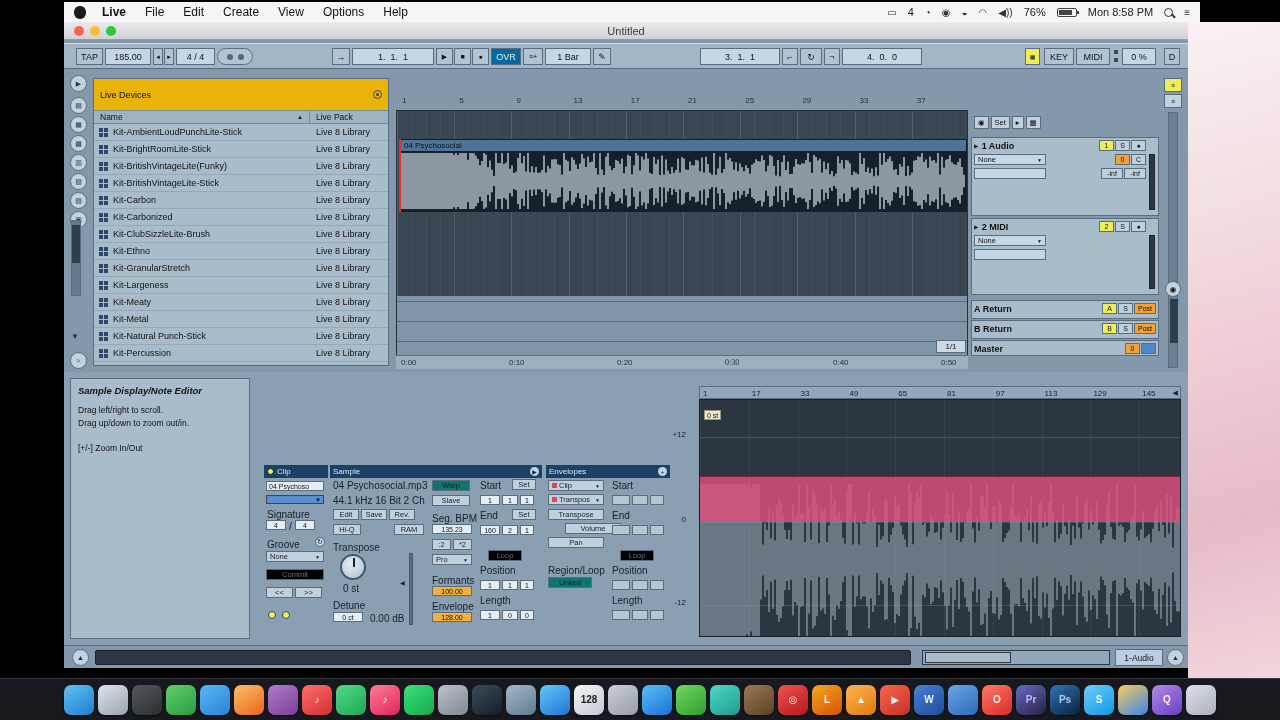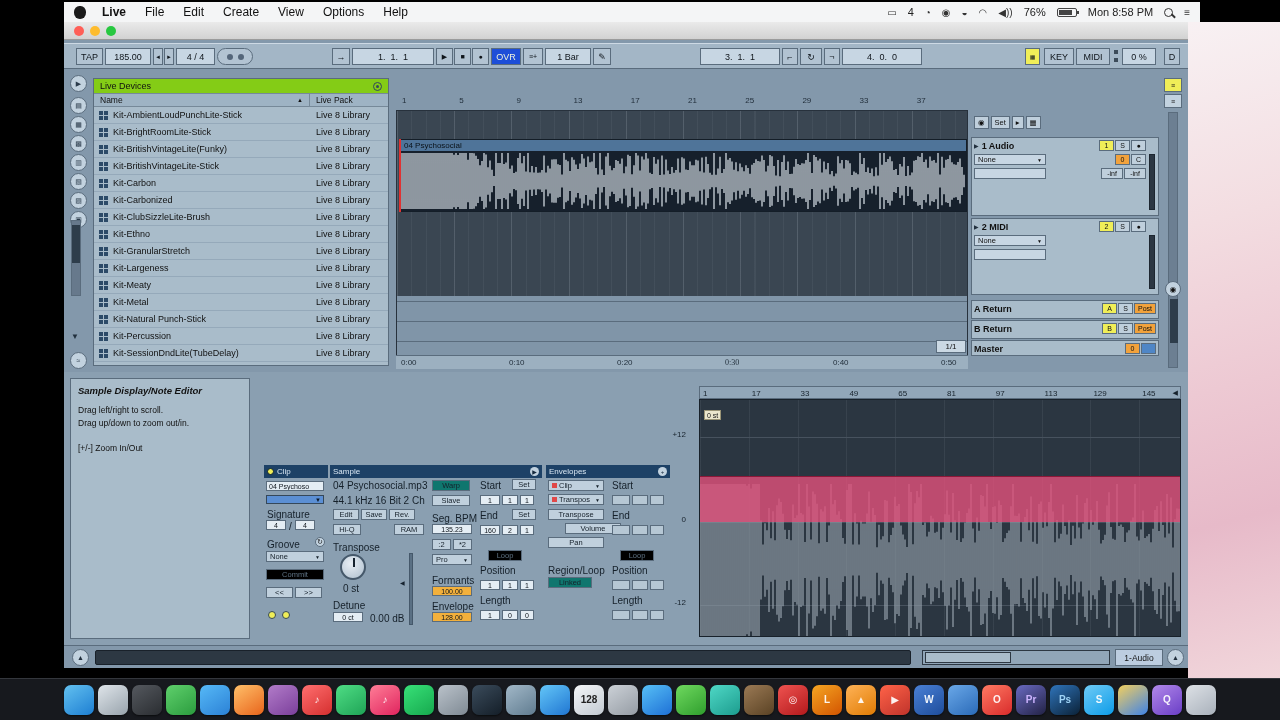--- a/index.html
+++ b/index.html
@@ -27,32 +27,32 @@
 #tl-zoom{left:42px;background:#28c840}
 #win-title{position:absolute;left:0;right:0;top:3px;text-align:center;font-size:11px;color:#3c3c3c}
 
 #live{position:absolute;left:64px;top:40px;width:1124px;height:628px;background:#8398ab}
 .f,.btn{position:absolute;height:17px;top:4px;border:1px solid #5a6c7d;display:flex;align-items:center;justify-content:center;font-size:9px;color:#0e141a;white-space:pre}
 .f{background:#c7d6e3}
 .btn{background:#b2c3d2}
 #transport{position:absolute;left:0;top:3px;width:1124px;height:26px;background:#a3b6c6;border-top:1px solid #cdd9e4;border-bottom:1px solid #5a6c7d}
 .pill{position:absolute;left:153px;top:4px;width:36px;height:17px;border:1px solid #5a6c7d;border-radius:9px;background:#b2c3d2;display:flex;align-items:center;justify-content:center;gap:5px}
 .pdot{width:6px;height:6px;border-radius:50%;background:#54667a}
-#ovr{background:#1d4ed8;color:#eef3dc}
+#ovr{background:#0369a1;color:#eef3dc}
 .ybtn{background:#f0ee58 !important}
 .led{position:absolute;width:4px;height:4px;background:#3c4b59}
 
 #rail{position:absolute;left:3px;top:33px;width:25px;height:300px}
 .rail-ic{position:absolute;left:3px;width:17px;height:17px;border-radius:50%;background:#c2d2df;border:1px solid #5a6c7d;font-size:7px;display:flex;align-items:center;justify-content:center;color:#2c3c4c}
 .rail-arrow{position:absolute;left:7px;font-size:8px;color:#22303e}
 #rail-track{position:absolute;left:7px;top:180px;width:10px;height:76px;background:#67798c;border:1px solid #5a6c7d}
 #rail-handle{position:absolute;left:0;top:4px;width:8px;height:38px;background:#2e3d4b}
 
 #browser{position:absolute;left:29px;top:38px;width:296px;height:288px;background:#a9bcca;border:1px solid #5a6c7d;overflow:hidden}
-#b-title{height:15px;background:#84cc16;border-bottom:1px solid #768999;font-size:9px;display:flex;align-items:center;padding:0 6px}
+#b-title{height:32px;background:#eab308;border-bottom:1px solid #768999;font-size:9px;display:flex;align-items:center;padding:0 6px}
 #b-target{margin-left:auto;width:9px;height:9px;border:1px solid #35485a;border-radius:50%;position:relative}
 #b-target::after{content:"";position:absolute;left:2px;top:2px;width:3px;height:3px;border-radius:50%;background:#35485a}
 #b-cols{height:13px;background:#9eb3c4;border-bottom:1px solid #768999;font-size:8.5px;position:relative;display:flex;align-items:center;padding-left:6px}
 #b-sort{position:absolute;left:203px;font-size:6px}
 #b-coldiv{position:absolute;left:215px;top:0;width:1px;height:13px;background:#768999}
 #b-pack-col{position:absolute;left:222px}
 .b-row{position:relative;height:17px;border-bottom:1px solid #95a9ba;display:flex;align-items:center;padding-left:5px}
 .grid-ic{width:9px;height:9px;position:relative;margin-right:5px;flex:0 0 9px}
 .grid-ic::before{content:"";position:absolute;left:0;top:0;width:4px;height:4px;background:#2c4a68;box-shadow:5px 0 0 #2c4a68,0 5px 0 #2c4a68,5px 5px 0 #2c4a68}
 .r-name{font-size:9px;white-space:nowrap;overflow:hidden;max-width:175px}
@@ -169,20 +169,21 @@
     <span>Mon 8:58 PM</span>
     <span class="mag"></span>
     <span class="mini-ic">≡</span>
   </span>
 </div>
 
 <div id="titlebar">
   <span class="tl" id="tl-close"></span>
   <span class="tl" id="tl-min"></span>
   <span class="tl" id="tl-zoom"></span>
+  <span id="win-title">Untitled</span>
 </div>
 
 <div id="live">
 
   <div id="transport">
     <span class="btn" style="left:12px;width:27px">TAP</span>
     <span class="f" style="left:41px;width:46px">185.00</span>
     <span class="btn" style="left:89px;width:10px;font-size:7px">◂</span>
     <span class="btn" style="left:100px;width:10px;font-size:7px">▸</span>
     <span class="f" style="left:112px;width:39px">4 / 4</span>

